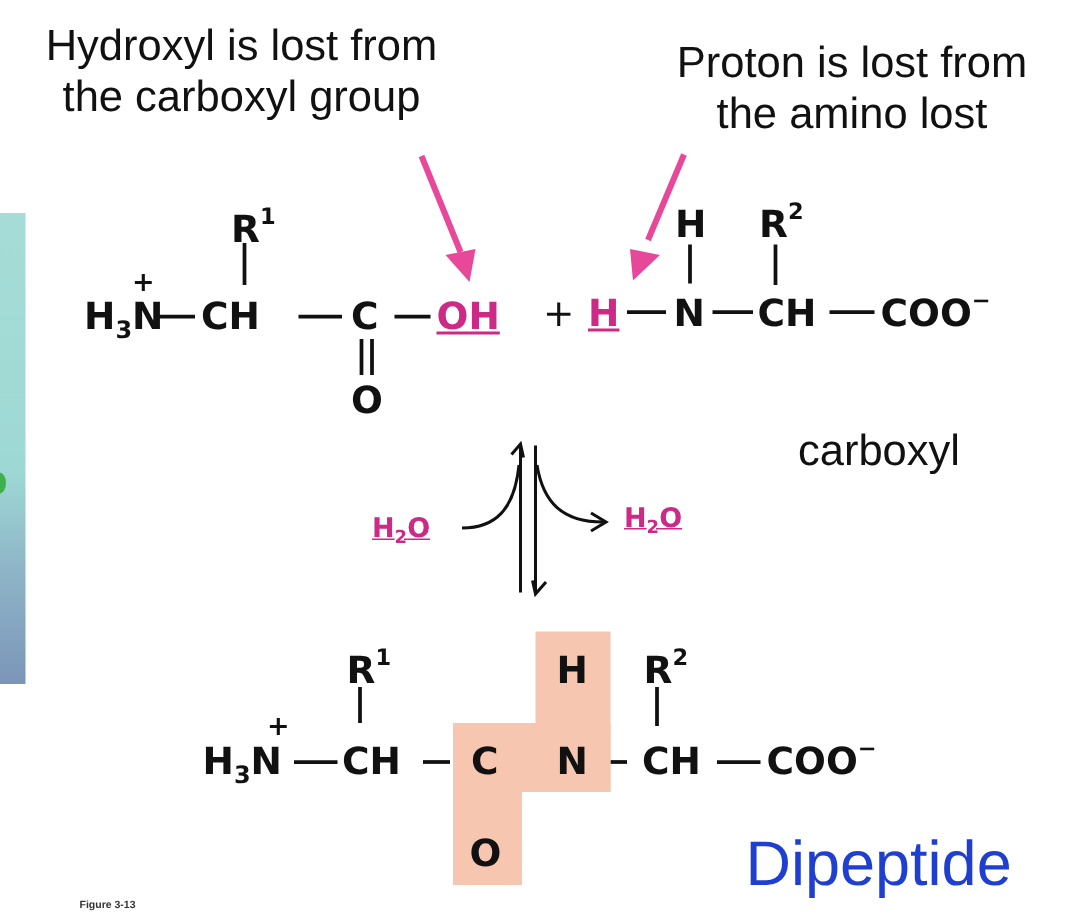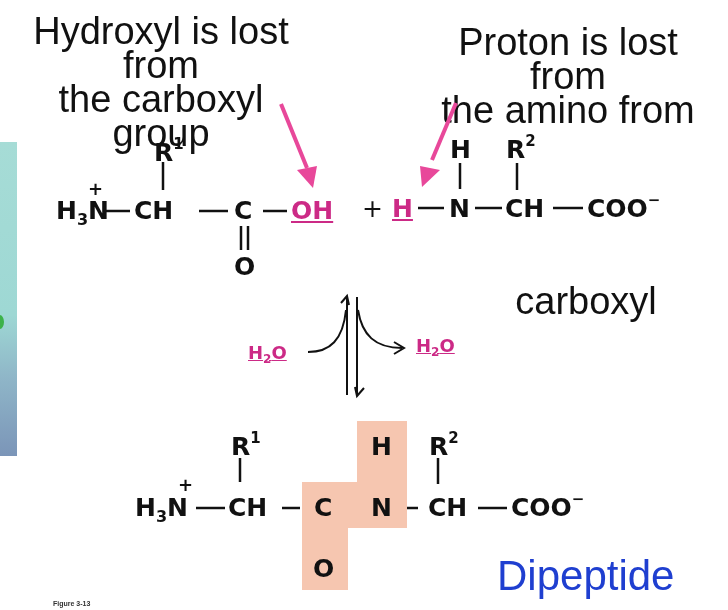--- a/index.html
+++ b/index.html
@@ -1,18 +1,18 @@
 <!DOCTYPE html>
 <html><head>
 <meta charset="utf-8">
 <style>
   html, body { margin: 0; padding: 0; background: #ffffff; }
   body { width: 728px; height: 610px; position: relative; overflow: hidden; font-family: "Liberation Sans", sans-serif; }
   .abs { position: absolute; }
-  .caption { font-family: "Liberation Sans", sans-serif; font-size: 38px; color: #111; text-align: center; line-height: 34px; }
+  .caption { font-family: "Liberation Sans", sans-serif; font-size: 29px; color: #111; text-align: center; line-height: 34px; }
   .chem { font-family: "DejaVu Sans", sans-serif; font-weight: bold; font-size: 25px; color: #111; line-height: 1; white-space: nowrap; }
   .chem.pink { color: #cc2a86; text-decoration: underline; }
   .sub { font-size: 16px; position: relative; top: 6px; }
   .sup { font-size: 15px; position: relative; top: -12px; }
   .small { font-size: 18px; }
   .side-panel { left: 0; top: 142px; width: 17px; height: 314px;
     background: linear-gradient(to bottom, #a6dcd6 0%, #9ed8d4 55%, #8fb6c8 75%, #7b95b8 100%); }
   .side-dot { left: -5px; top: 315px; width: 9px; height: 14px; border-radius: 50%; background: #3db24a; }
   .highlight { background: #f6c6b0; }
   .dipeptide { color: #1f3fd0; font-size: 42px; font-family: "Liberation Sans", sans-serif; }
@@ -23,21 +23,21 @@
 
 <div class="abs side-panel"></div>
 <div class="abs side-dot"></div>
 
 <div class="abs caption" style="left:6px; top:14px; width:310px;">
   <div>Hydroxyl is lost from</div>
   <div>the carboxyl group</div>
 </div>
 <div class="abs caption" style="left:424px; top:25px; width:288px;">
   <div>Proton is lost from</div>
-  <div>the amino from</div>
+  <div>the amino lost</div>
 </div>
 
 <svg class="abs" style="left:0; top:0;" width="728" height="610">
   <g>
     <line x1="281" y1="104" x2="307" y2="168" stroke="#e8489a" stroke-width="4"></line>
     <polygon points="297,170 317,166 313,188" fill="#e8489a"></polygon>
   </g>
   <g>
     <line x1="456" y1="103" x2="432" y2="160" stroke="#e8489a" stroke-width="4"></line>
     <polygon points="420,166 440,170 422,187" fill="#e8489a"></polygon>

